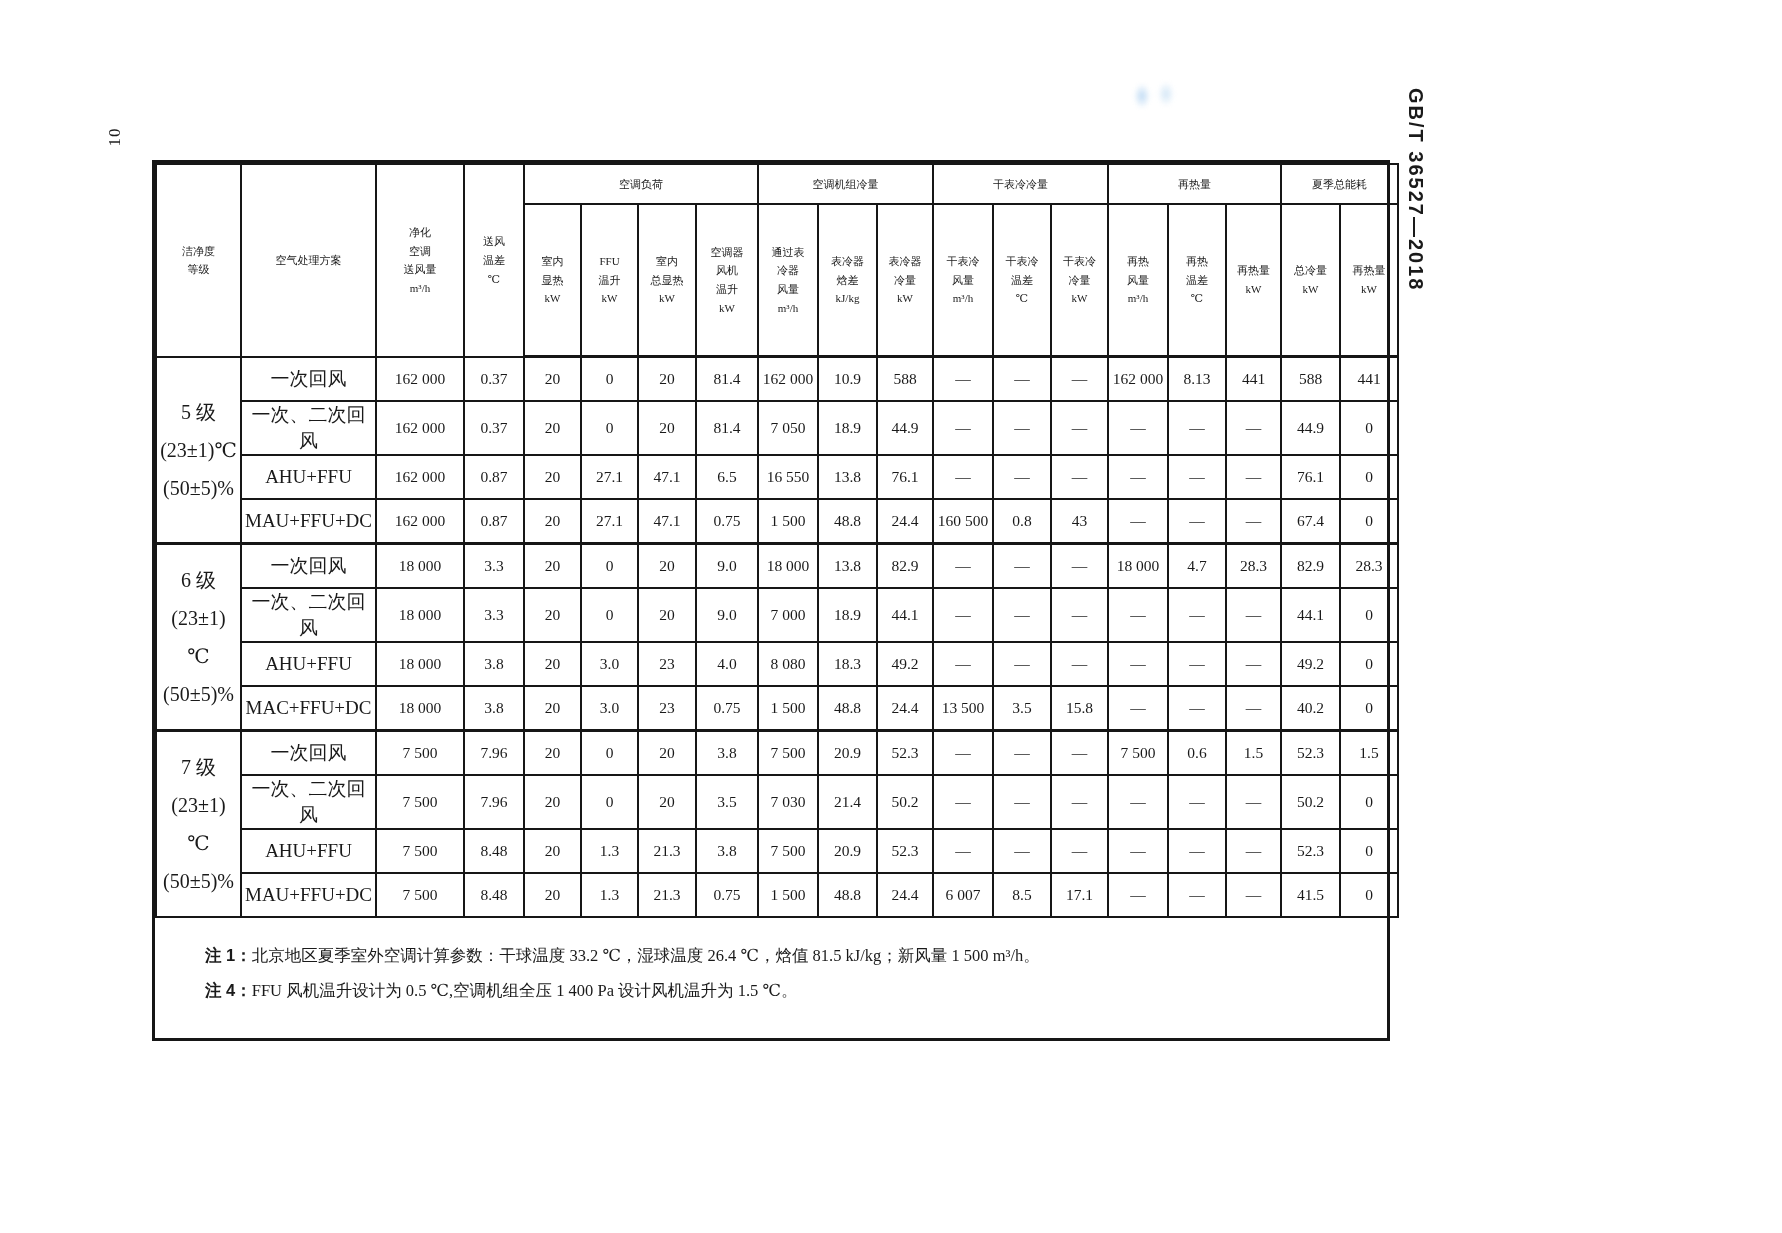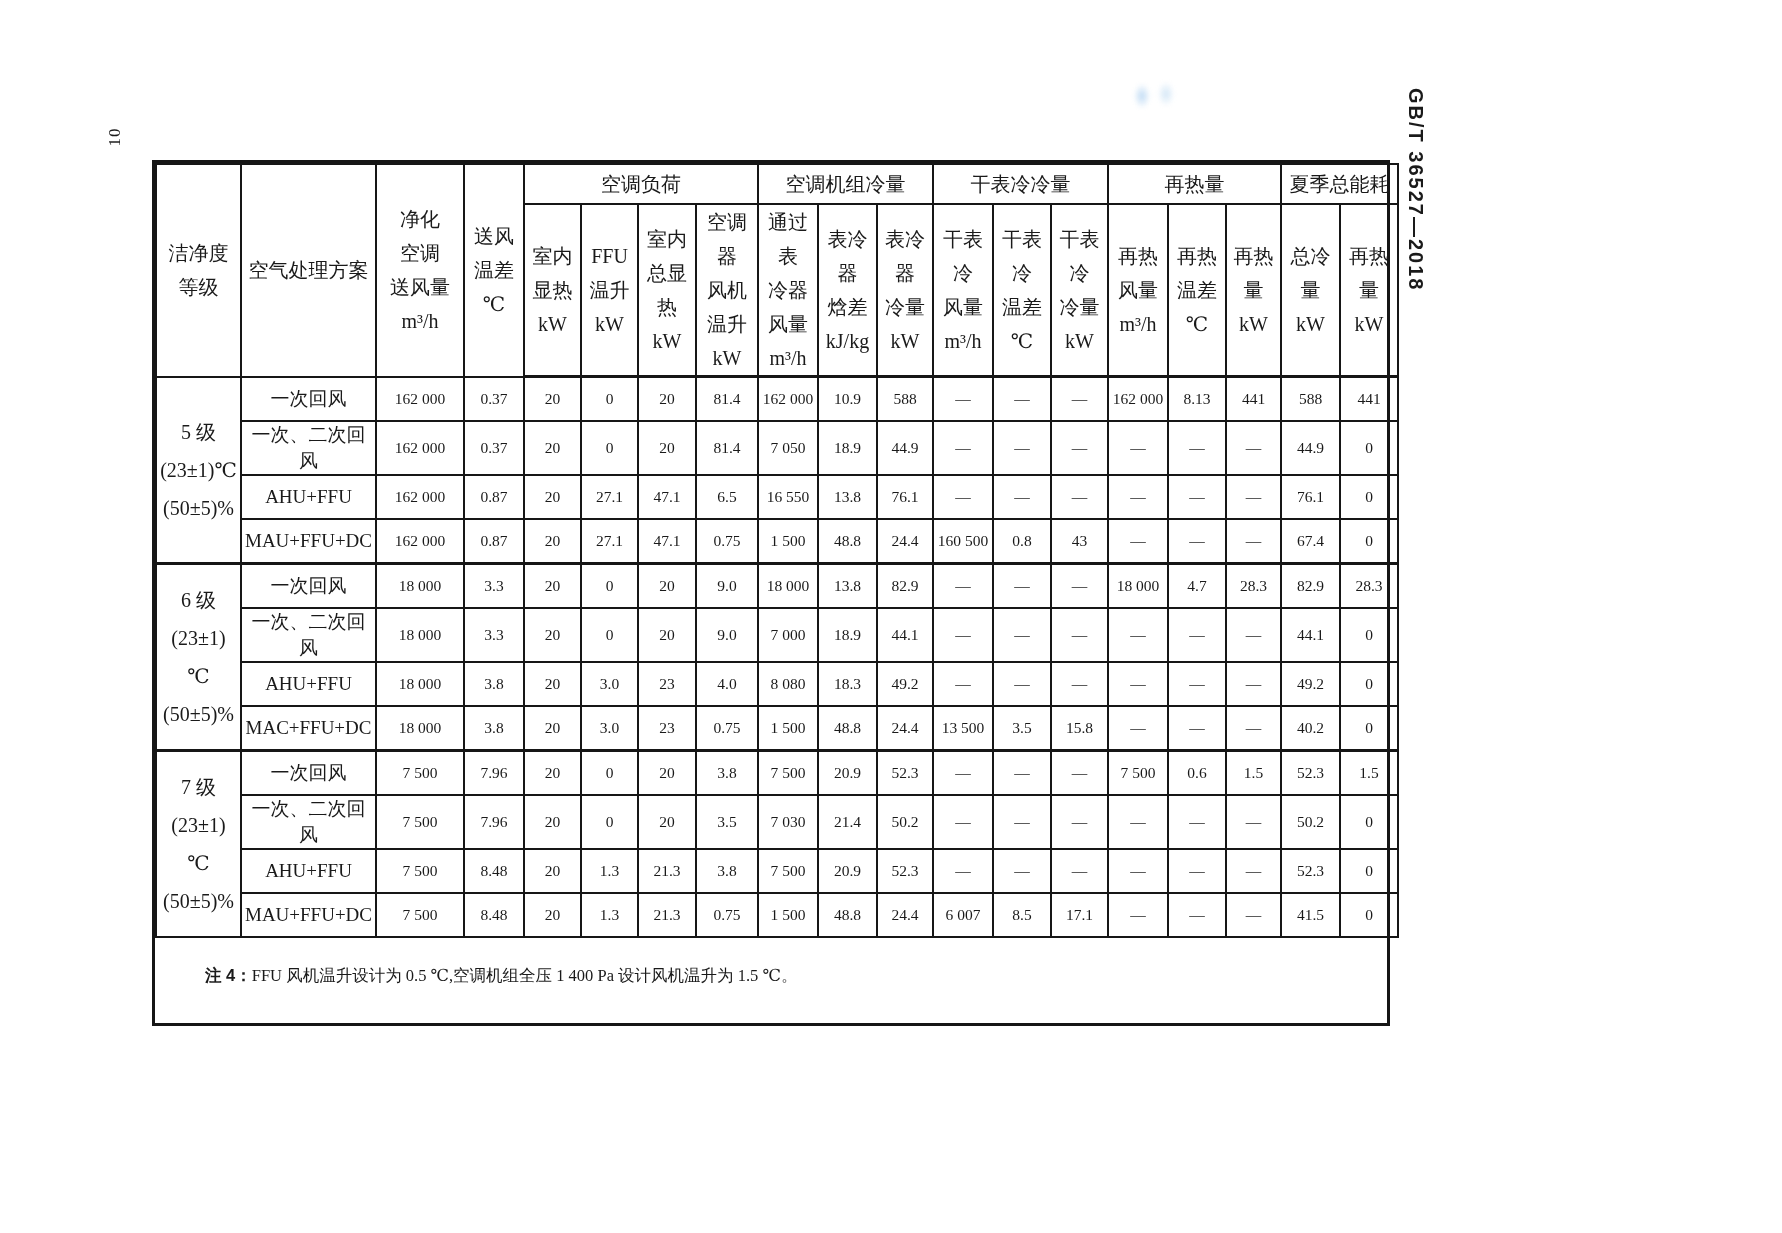--- a/index.html
+++ b/index.html
@@ -46,21 +46,21 @@
     width:100%;border-collapse:collapse;table-layout:fixed;
   }
   table.data th,table.data td{
     border:2px solid #161616;
     text-align:center;vertical-align:middle;
     padding:0 2px;
     white-space:pre-line;
     font-weight:normal;
   }
   table.data thead th{
-    font-size:20px;line-height:1.7;
+    font-size:11px;line-height:1.7;
   }
   thead tr.group-row th{height:38px;}
   thead tr.sub-row th{height:150px;}
   thead tr:last-child th{border-bottom-width:3px;}
   tbody td{
     height:42px;font-size:15.5px;white-space:nowrap;
   }
   tbody td.level-cell{
     white-space:pre-line;line-height:1.9;font-size:20px;
   }
@@ -426,17 +426,18 @@
             <td>—</td>
             <td>—</td>
             <td>—</td>
             <td>41.5</td>
             <td>0</td>
           </tr>
         </tbody>
     </table>
 
     <div class="notes">
+        <div class="note"><span class="note-label">注 1：</span><span class="note-text">北京地区夏季室外空调计算参数：干球温度 33.2 ℃，湿球温度 26.4 ℃，焓值 81.5 kJ/kg；新风量 1 500 m³/h。</span></div>
         <div class="note"><span class="note-label">注 4：</span><span class="note-text">FFU 风机温升设计为 0.5 ℃,空调机组全压 1 400 Pa 设计风机温升为 1.5 ℃。</span></div>
       </div>
   </div>
 
 </div>
 
 </body></html>

